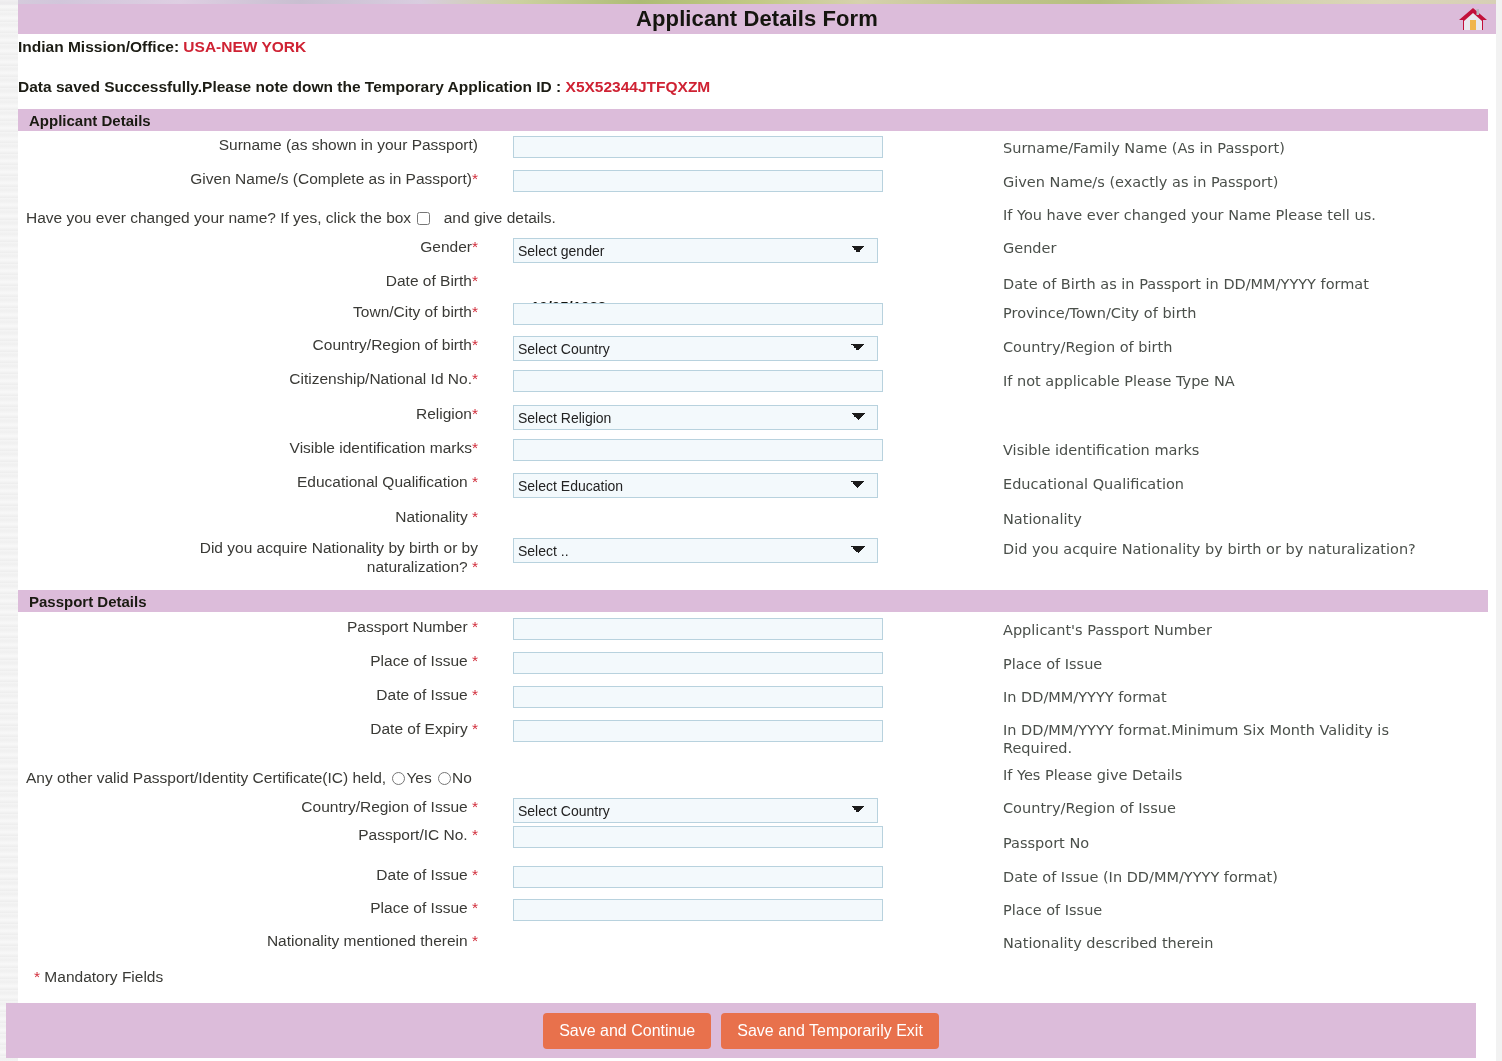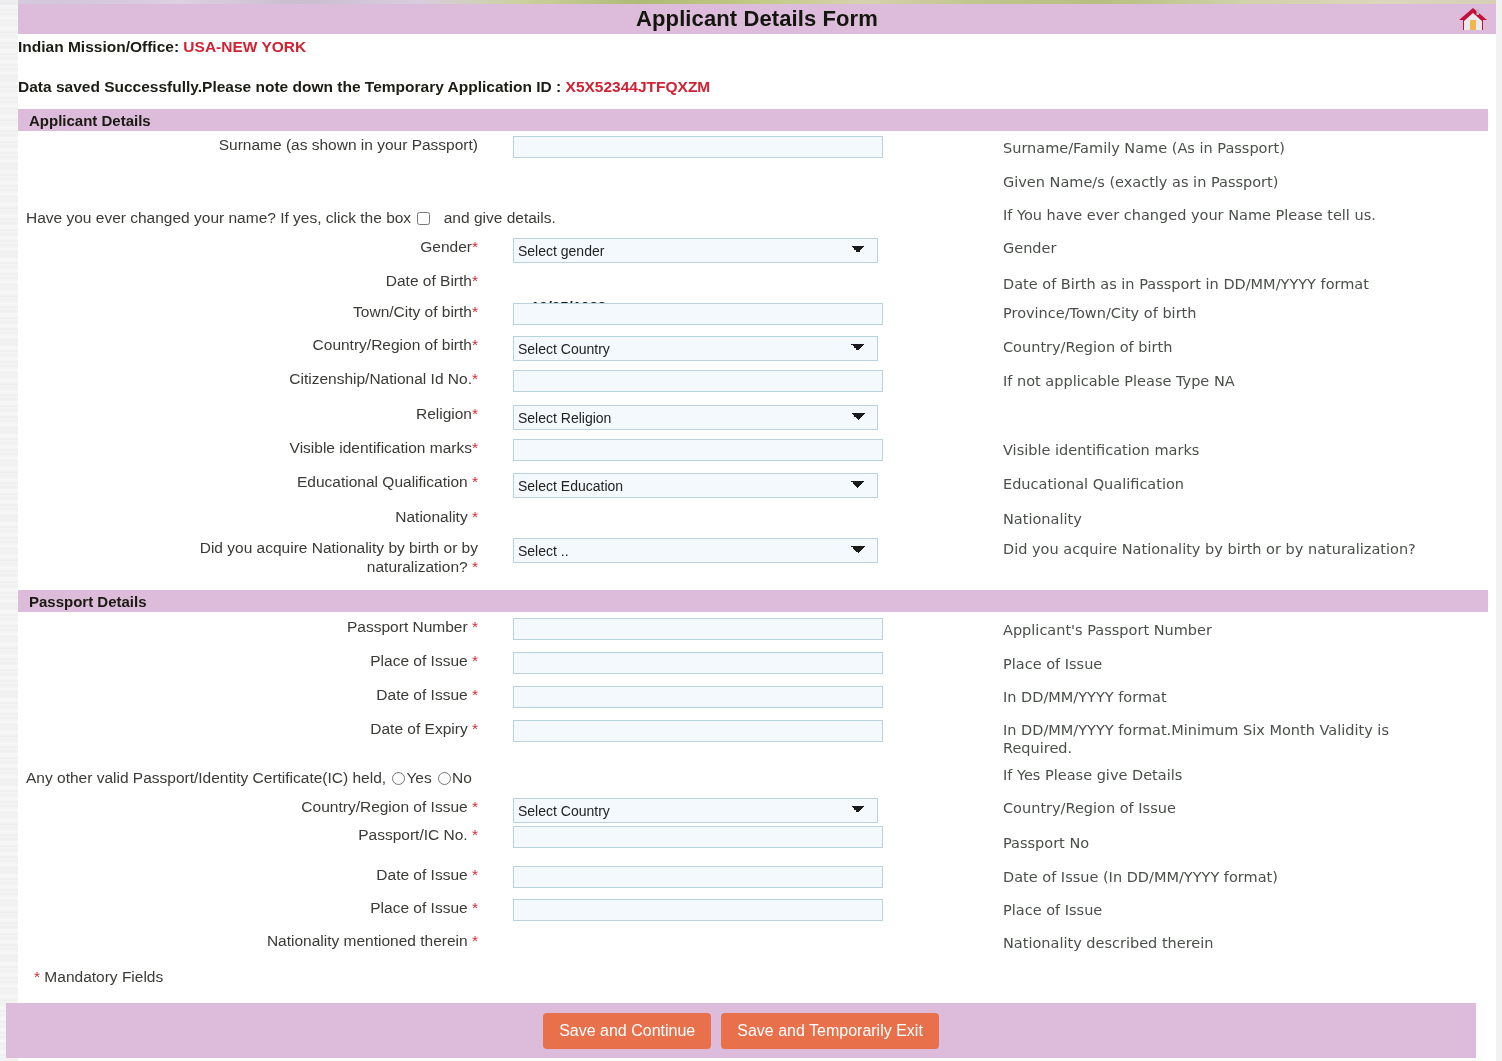--- a/index.html
+++ b/index.html
@@ -199,20 +199,26 @@
   </div>
 
   <div class="row" style="top:136px">
     <span class="lbl">Surname (as shown in your Passport)</span>
     <span class="ctrl">
       <input class="txt" type="text" value="" style="">
     </span>
   </div>
   <div class="help" style="top:139px">Surname/Family Name (As in Passport)</div>
 
+  <div class="row" style="top:170px">
+    <span class="lbl"><span>Given Name/s (Complete as in Passport)</span><span class="req">*</span></span>
+    <span class="ctrl">
+      <input class="txt" type="text" value="" style="">
+    </span>
+  </div>
   <div class="help" style="top:173px">Given Name/s (exactly as in Passport)</div>
 
   <div class="freerow" style="top:209px">
     <span class="qtext">Have you ever changed your name? If yes, click the box</span>
     <input type="checkbox" style="">
     <span class="qtext">and give details.</span>
   </div>
   <div class="help" style="top:206px">If You have ever changed your Name Please tell us.</div>
 
   <div class="row" style="top:238px">

